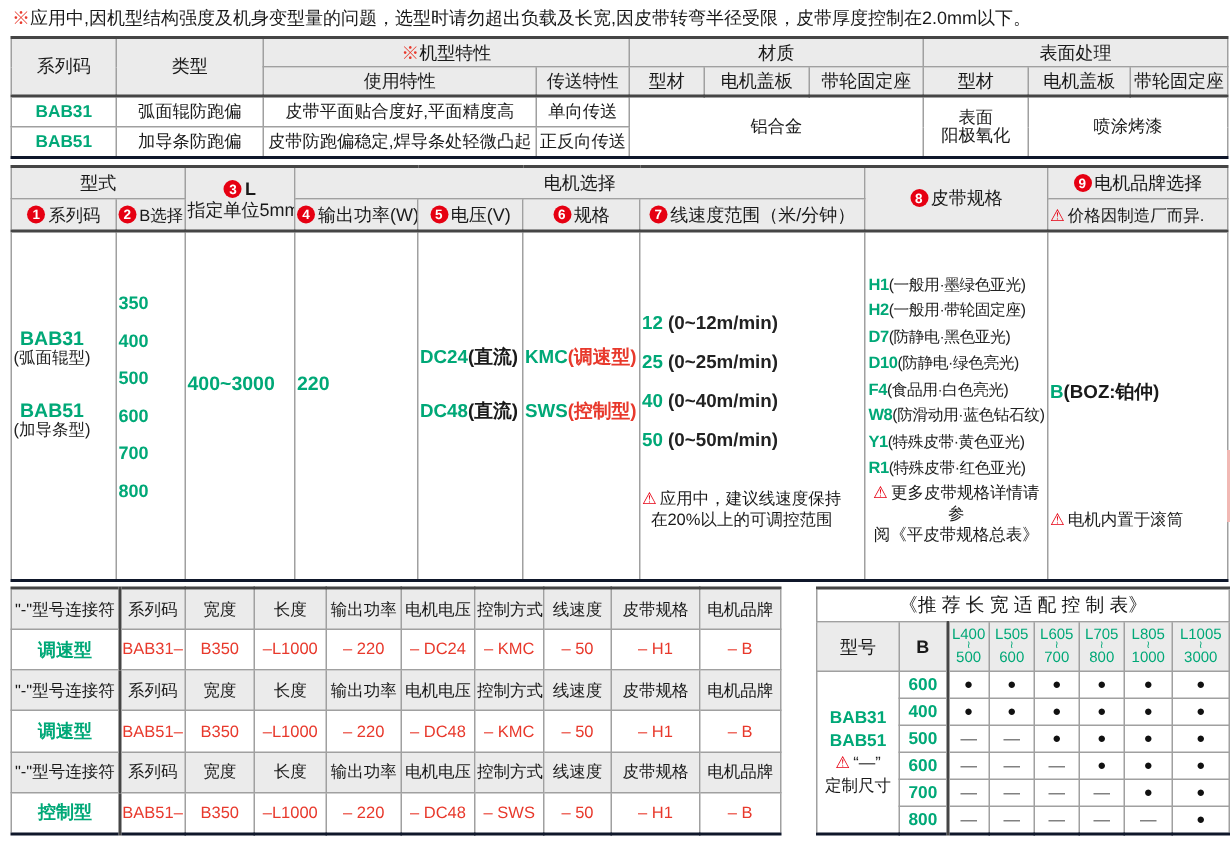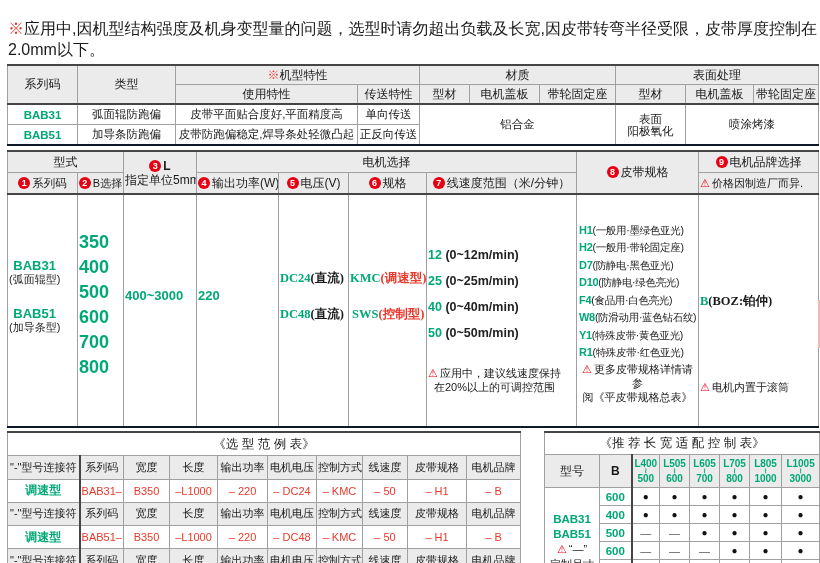--- a/index.html
+++ b/index.html
@@ -11,38 +11,38 @@
   .badge{display:inline-block;width:12px;height:12px;line-height:12px;border-radius:50%;
          background:#e60012;color:#fff;font-size:9px;font-weight:bold;text-align:center;
          margin-right:2px;vertical-align:1px;}
   table{border-collapse:collapse;table-layout:fixed;background:#fff;}
   td,th{border:1px solid #a0a0a0;font-weight:normal;overflow:hidden;white-space:nowrap;
         text-align:center;padding:0 1px;}
   .tbl{border-top:2px solid #454545;border-bottom:2px solid #0f172a;}
   thead{border-bottom:2px solid #454545;}
   th{background:#ebebeb;font-size:12px;}
   
-  #top-note{font-size:16px;padding:19px 0 3px 8px;letter-spacing:0;}
+  #top-note{font-size:12px;padding:4px 0 3px 8px;letter-spacing:0;}
   
   #feature-table{width:811px;margin-left:7px;font-size:12px;}
   #feature-table th{height:18px;}
   #feature-table td{height:19px;font-size:11.5px;}
   #feature-table .two-line{line-height:12px;font-size:11.5px;white-space:normal;}
   
   #selection-table{width:811px;margin-left:7px;margin-top:4px;}
   #selection-table th{height:20px;font-size:12px;}
   #selection-table .note-th{font-size:11px;}
   .cellflex{height:178px;display:flex;flex-direction:column;align-items:flex-start;}
   .main{flex:1;display:flex;flex-direction:column;justify-content:center;align-items:center;}
   .pb30{padding-bottom:30px;} .pb12{padding-bottom:12px;}
   .cellnote{font-size:11px;line-height:14px;padding-bottom:6px;white-space:normal;text-align:center;}
   .code{font-size:13px;font-weight:bold;color:#00a877;}
   .small-desc{font-size:11px;color:#222;line-height:13px;}
-  .bval{font-size:18px;font-weight:bold;color:#00a877;line-height:25px;}
-  .pairline{font-size:12.5px;font-weight:bold;line-height:16px;font-family:Liberation Serif, serif;}
+  .bval{font-size:12px;font-weight:bold;color:#00a877;line-height:25px;}
+  .pairline{font-size:12.5px;font-weight:bold;line-height:16px;}
   .gap36{height:20px;}
   .speedline{font-size:12.5px;font-weight:bold;line-height:26px;color:#222;}
   .speedline .num{color:#00a877;}
   .beltline{font-size:10.5px;line-height:17.5px;color:#222;text-align:left;letter-spacing:-0.3px;}
   .beltline .bcode{color:#00a877;font-weight:bold;font-size:11px;}
   
   #width-note{font-size:12px;padding:5px 0 3px 8px;}
   
   #bottom-row{display:flex;margin-left:7px;margin-top:3px;}
   #example-table{width:513px;}
@@ -50,21 +50,21 @@
   #example-table td.title{font-size:12.5px;background:#fff;}
   #example-table td.hd{background:#ebebeb;font-size:11px;}
   #example-table td.lab{color:#00a877;font-weight:bold;font-size:12px;border-right:2px solid #454545;}
   #example-table td.hd:first-child{border-right:2px solid #454545;}
   #example-table td.redv{color:#e8392c;font-weight:normal;font-size:11px;}
   #matrix-table{width:275px;margin-left:23px;}
   #matrix-table td{height:17px;}
   #matrix-table td.title{font-size:12.5px;background:#fff;height:21px;}
   #matrix-table th{height:32px;}
   .lcol{line-height:9px;padding:1px 0;}
-  .lcol span{display:block;font-size:10px;font-weight:bold;color:#00a877;}
+  .lcol span{display:block;font-size:10px;font-weight:normal;color:#00a877;}
   .lcol .wv{font-size:7px;line-height:6px;}
   #matrix-table .bhd{font-size:12px;font-weight:bold;}
   #matrix-table td.bv{color:#00a877;font-weight:bold;font-size:11.5px;border-right:2px solid #454545;}
   #matrix-table th.bhd{border-right:2px solid #454545;}
   #matrix-table td.dot{font-size:10px;color:#111;}
   #matrix-table td.dash{font-size:11px;color:#555;}
   .model-cell{font-size:11px;line-height:15px;background:#fff;}
   .model-cell .g{color:#00a877;font-weight:bold;font-size:11.5px;}
   #edge-sliver{position:absolute;right:0;top:300px;width:2px;height:48px;background:#f2b8b4;}
 </style>
@@ -267,23 +267,20 @@
           <col style="width:46px">
           <col style="width:48px">
           <col style="width:50px">
           <col style="width:49px">
           <col style="width:46px">
           <col style="width:45px">
           <col style="width:59px">
           <col style="width:54px">
         </colgroup>
       <tbody>
-        <tr>
-            <td class="title" colspan="10">《选 型 范 例 表》</td>
-          </tr>
       <tr>
             <td class="hd">"-"型号连接符</td>
             <td class="hd">系列码</td>
             <td class="hd">宽度</td>
             <td class="hd">长度</td>
             <td class="hd">输出功率</td>
             <td class="hd">电机电压</td>
             <td class="hd">控制方式</td>
             <td class="hd">线速度</td>
             <td class="hd">皮带规格</td>

